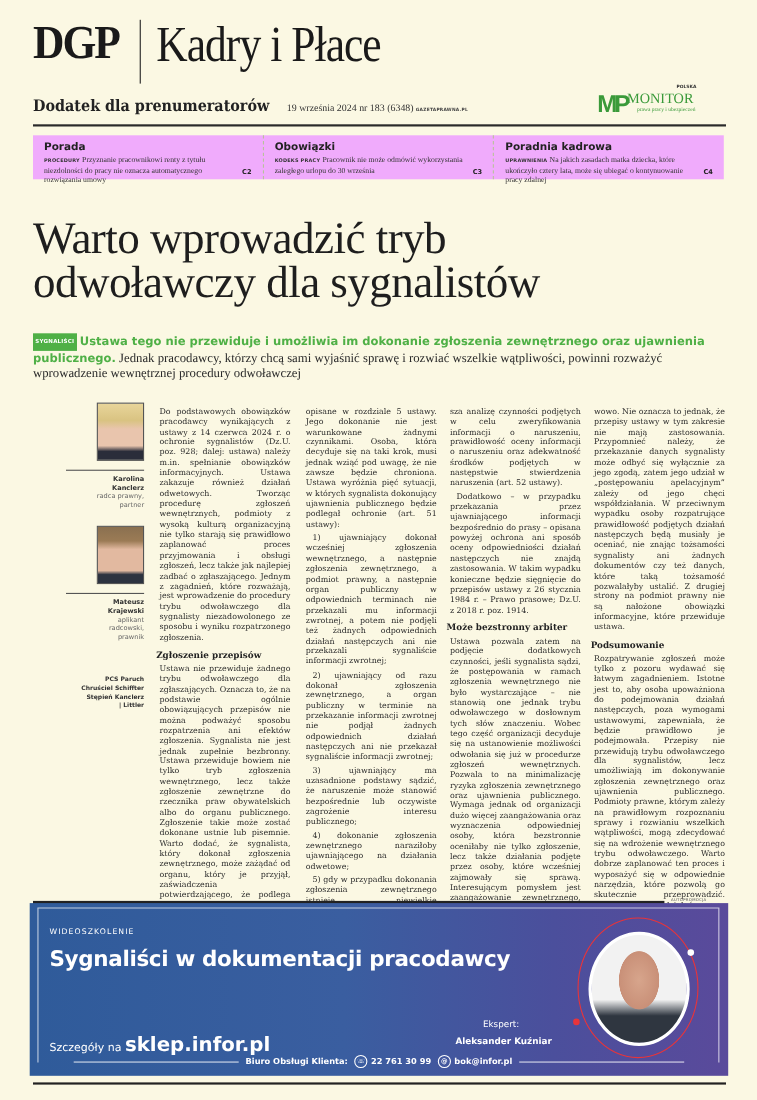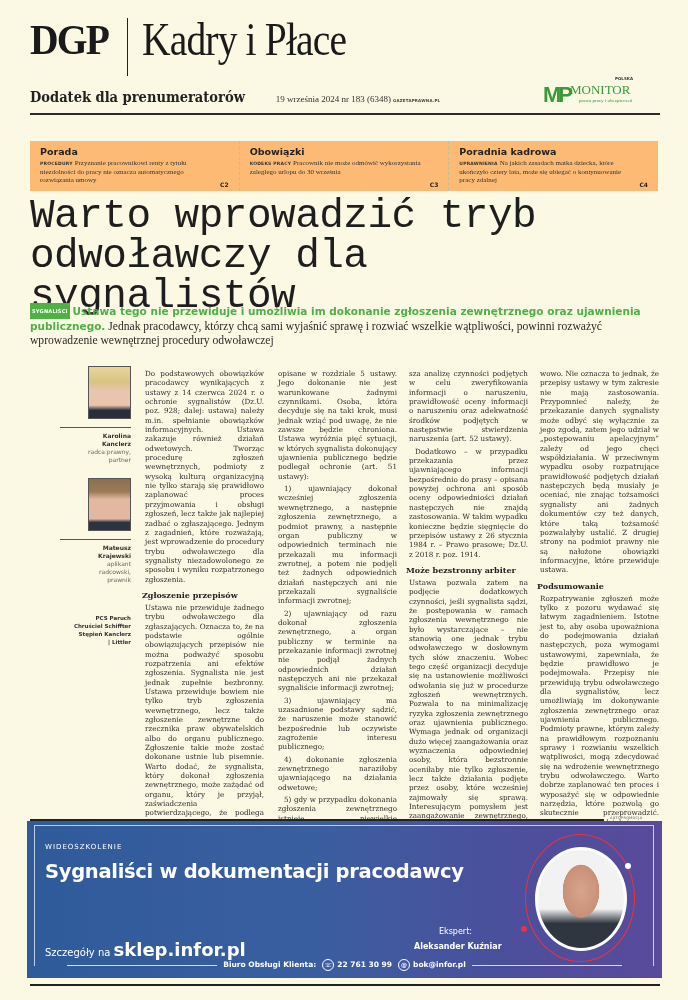--- a/index.html
+++ b/index.html
@@ -17,39 +17,39 @@
     font-size: 43px; letter-spacing: -2px; line-height: 48px; color: #1a1a1a;
     transform: scaleX(0.92); transform-origin: left bottom;
   }
   .mast-divider { width: 1px; height: 58px; background: #222; margin: 0 14px 0 12px; align-self: flex-start; margin-top: 4px; }
   .mast-title {
     font-family: "Liberation Serif", serif; font-size: 46px; line-height: 48px; color: #1a1a1a;
     letter-spacing: -1px; transform: scaleX(0.86); transform-origin: left bottom;
   }
   .sub-row { position: absolute; left: 0; top: 74px; display: flex; align-items: baseline; }
   .subtitle { font-family: "DejaVu Serif", serif; font-size: 14.5px; font-weight: bold; color: #222; letter-spacing: 0; transform: scaleX(0.9); transform-origin: left; }
-  .issue { font-family: "Liberation Serif", serif; font-size: 9px; color: #333; margin-left: 25px; position: relative; left: -18px;}
+  .issue { font-family: "Liberation Serif", serif; font-size: 9px; color: #333; margin-left: 10px; position: relative; left: -18px;}
   .site { font-family: "DejaVu Sans", sans-serif; font-size: 4px; color: #444; margin-left: 2px; font-weight: bold; position: relative; left: -18px; letter-spacing: .2px;}
   .monitor { position: absolute; left: 543px; top: 76px; width: 110px; height: 34px; }
   .monitor .polska { position: absolute; right: 20px; top: 0; font-family: "DejaVu Sans", sans-serif; font-size: 4px; font-weight: bold; color: #333; }
   .monitor .mp { position: absolute; left: 0; top: 7px; font-family: "Liberation Sans", sans-serif; font-weight: bold; font-size: 22px; color: #3a9a3a; letter-spacing: -3px; line-height: 24px; }
   .monitor .mtext { position: absolute; left: 27px; top: 7px; font-family: "Liberation Serif", serif; font-size: 13px; color: #3a9a3a; line-height: 14px; }
   .monitor .mtag { position: absolute; left: 36px; top: 22px; font-family: "Liberation Serif", serif; font-size: 5px; color: #3a9a3a; }
   .mast-rule { position: absolute; left: 30px; top: 113px; width: 630px; height: 2px; background: #2a2a2a; }
 
-  .teasers { position: absolute; left: 30px; top: 123px; width: 628px; height: 50px; background: #fdba74; display: flex; margin-top: 18px; }
+  .teasers { position: absolute; left: 30px; top: 123px; width: 628px; height: 40px; background: #f0abfc; display: flex; }
   .teaser { flex: 1; position: relative; padding: 5px 10px 0 10px; }
   .teaser + .teaser { border-left: 1px dashed #b8c29a; }
   .teaser-head { font-family: "DejaVu Sans", sans-serif; font-weight: bold; font-size: 9.5px; color: #222; margin-bottom: 2px; }
   .teaser-text { font-family: "Liberation Serif", serif; font-size: 7px; line-height: 8.2px; color: #333; padding-right: 14px; }
   .teaser-tag { font-family: "DejaVu Sans", sans-serif; font-weight: bold; font-size: 4.5px; letter-spacing: .2px; text-transform: uppercase; margin-right: 2px; }
   .teaser-page { position: absolute; right: 10px; bottom: 3px; font-family: "DejaVu Sans", sans-serif; font-weight: bold; font-size: 6px; color: #222; }
 
   .headline { position: absolute; left: 30px; top: 196px; width: 600px;
-    font-family: Liberation Mono, monospace; font-size: 41px; line-height: 40px; color: #1e1e1e; letter-spacing: -0.5px; }
+    font-family: Liberation Serif, serif; font-size: 41px; line-height: 40px; color: #1e1e1e; letter-spacing: -0.5px; }
   .lead { position: absolute; left: 30px; top: 303px; width: 628px; font-family: "Liberation Serif", serif; font-size: 11.6px; line-height: 14px; color: #2a2a2a; }
   .lead .kicker { display: inline-block; background: #4fb046; color: #fff; font-family: "DejaVu Sans", sans-serif; font-weight: bold; font-size: 5px; padding: 1px 2px; vertical-align: 2px; margin-right: 3px; letter-spacing: .2px; }
   .lead .green { color: #4fb046; font-family: "DejaVu Sans", sans-serif; font-weight: bold; font-size: 10.5px; }
 
   .authors { position: absolute; left: 30px; top: 366px; width: 101px; text-align: right; font-family: "DejaVu Sans", sans-serif; }
   .photo { width: 43px; height: 53px; margin-left: auto; border: 1px solid #555; box-sizing: border-box; position: relative; overflow: hidden; }
   .photo.p1 { background: linear-gradient(180deg, #e8d59a 0%, #d9c382 30%, #e9c5ad 45%, #e9c5ad 75%, #2a2d3a 85%, #2a2d3a 100%); }
   .photo.p2 { background: linear-gradient(180deg, #8a7050 0%, #9b7b55 25%, #e2b9a0 40%, #e2b9a0 78%, #2d3340 85%, #2d3340 100%); }
   .author-rule { height: 1px; background: #555; margin: 8px 0 4px 30px; }
   .author-name { font-size: 6px; font-weight: bold; line-height: 8px; color: #333; }

